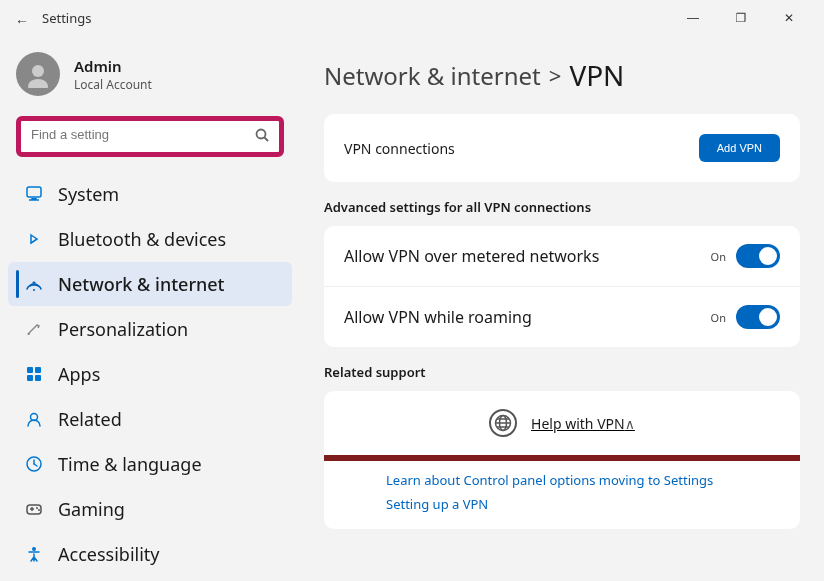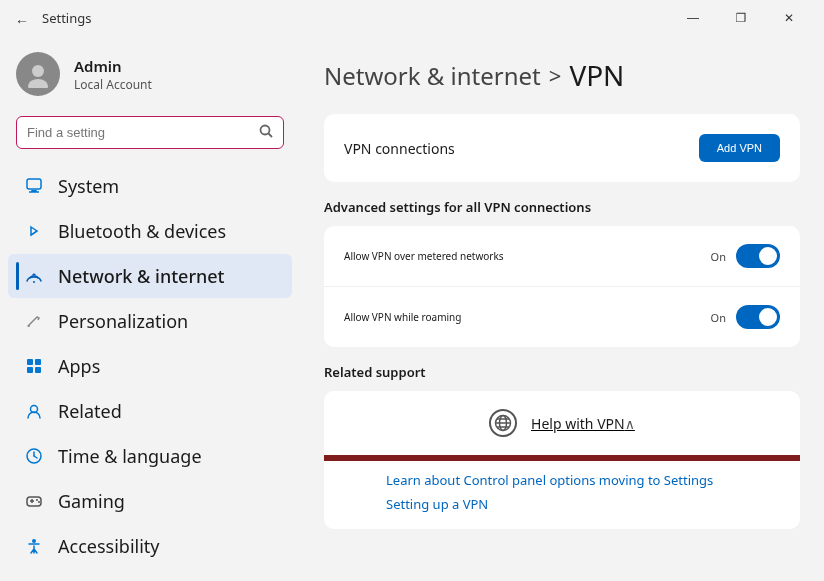--- a/index.html
+++ b/index.html
@@ -91,23 +91,23 @@
     }
     .profile-info .sub {
       font-size: 12px;
       color: #555;
     }
 
     
     .search-box {
       margin: 0 16px 14px 16px;
       display: flex;
-      align-items: center;
+      align-items: flex-start;
       background: white;
-      border: 1px solid #be185d;
+      border: 5px solid #be185d;
       border-radius: 6px;
       padding: 6px 10px;
       gap: 8px;
     }
     .search-box input {
       border: none;
       outline: none;
       font-size: 13px;
       flex: 1;
       background: transparent;
@@ -221,21 +221,21 @@
 
     .toggle-row {
       display: flex;
       align-items: center;
       justify-content: space-between;
       padding: 18px 20px;
       border-bottom: 1px solid #f0f0f0;
     }
     .toggle-row:last-child { border-bottom: none; }
     .toggle-label {
-      font-size: 10px;
+      font-size: 16px;
       color: #1a1a1a;
     }
     .toggle-right {
       display: flex;
       align-items: center;
       gap: 10px;
     }
     .toggle-status {
       font-size: 11px;
       color: #444;

